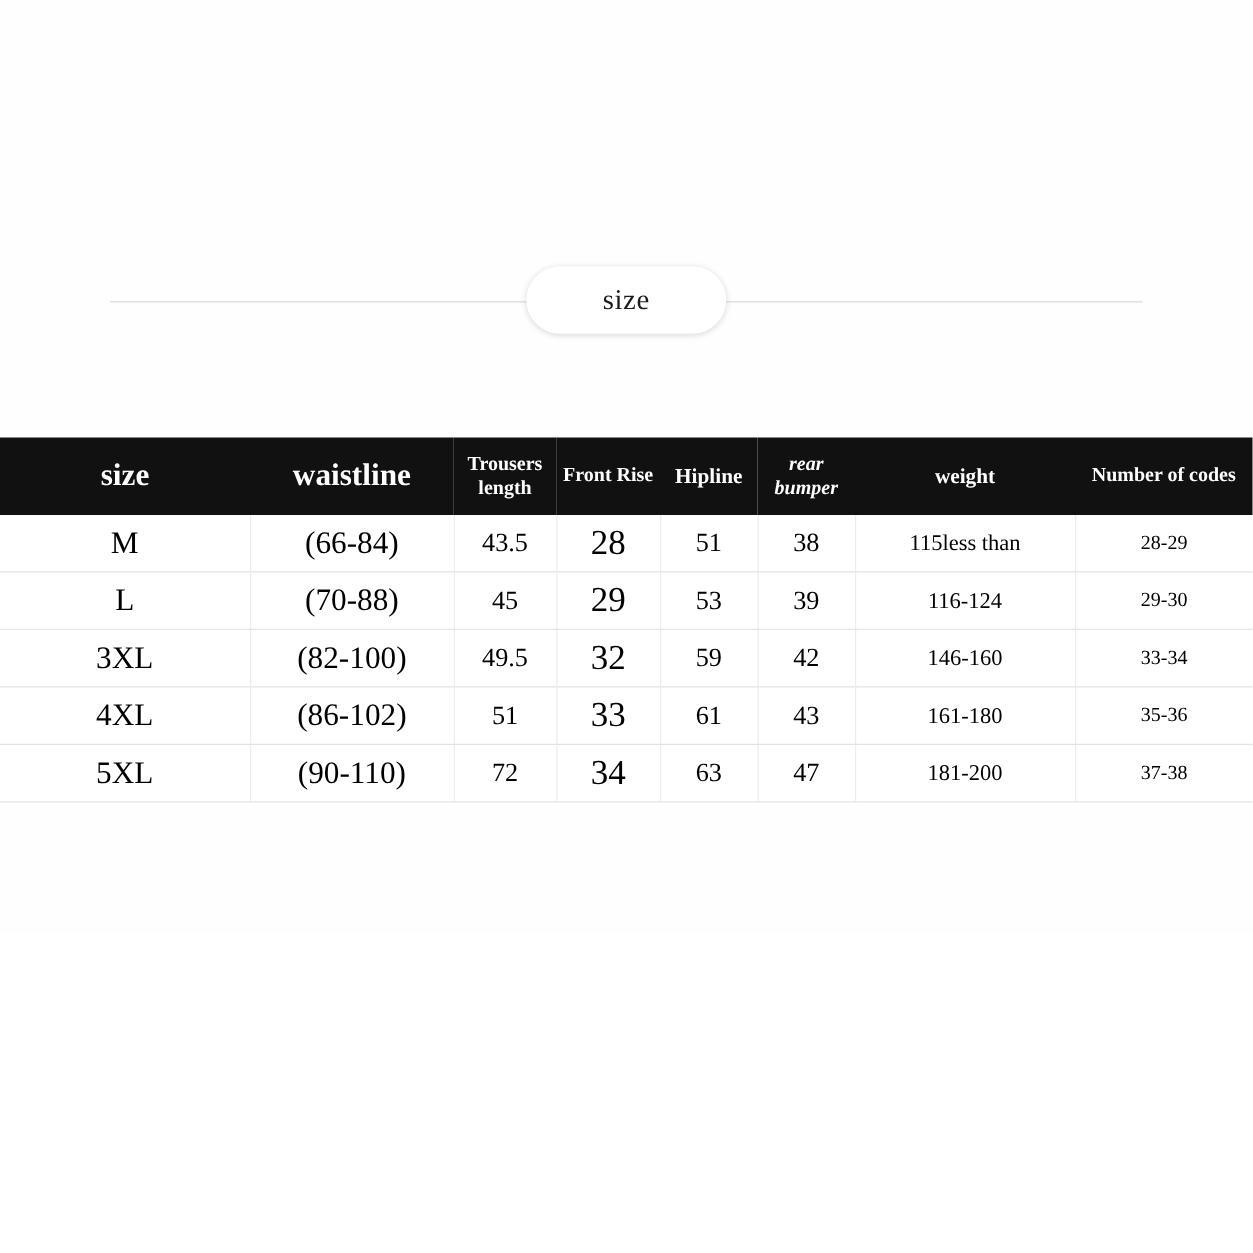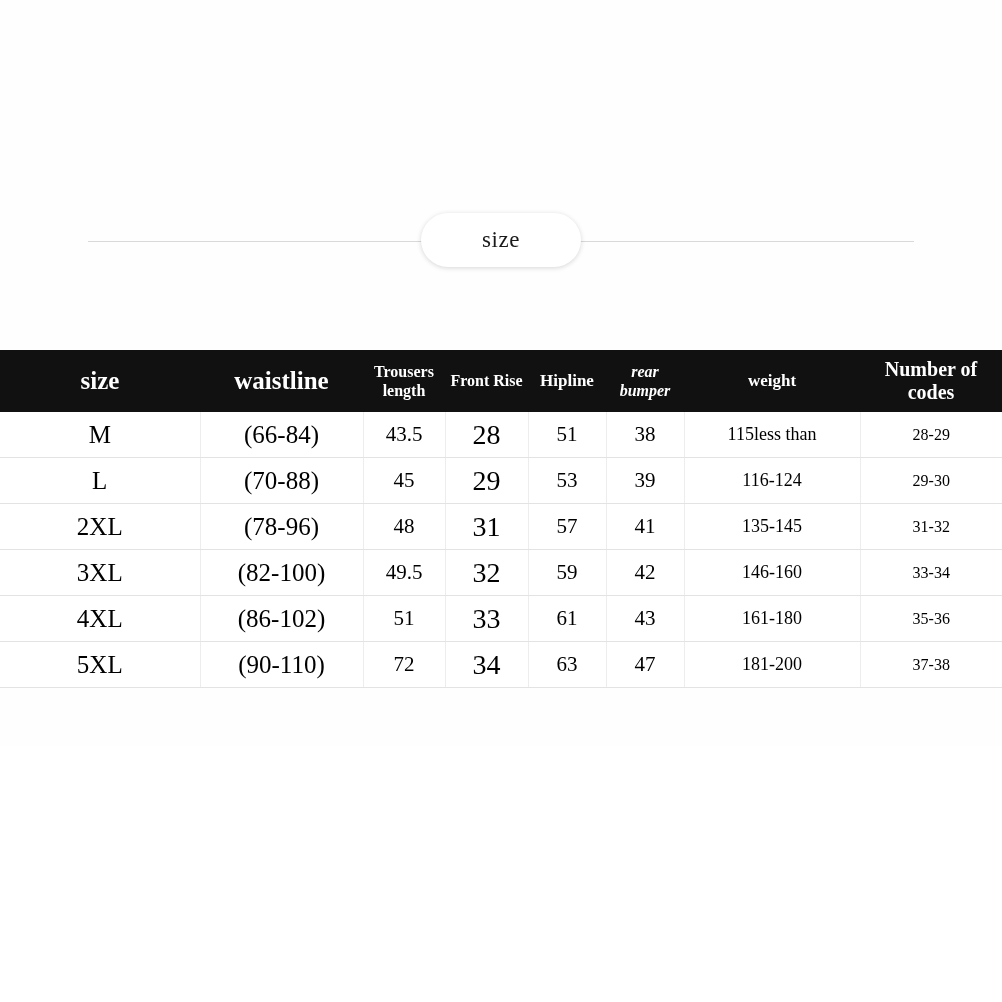--- a/index.html
+++ b/index.html
@@ -110,21 +110,21 @@
   col.c7 { width: 142px; }
 
   
   th.h0 { font-size: 25px; }
   th.h1 { font-size: 25px; }
   th.h2 { font-size: 16px; line-height: 19px; }
   th.h3 { font-size: 16px; }
   th.h4 { font-size: 17px; }
   th.h5 { font-size: 16px; line-height: 19px; font-style: italic; }
   th.h6 { font-size: 17px; }
-  th.h7 { font-size: 20px; }
+  th.h7 { font-size: 16px; }
 
   
   td.b0 { font-size: 25px; }
   td.b1 { font-size: 25px; }
   td.b2 { font-size: 21px; }
   td.b3 { font-size: 28px; }
   td.b4 { font-size: 21px; }
   td.b5 { font-size: 21px; }
   td.b6 { font-size: 18px; }
   td.b7 { font-size: 16px; }
@@ -181,30 +181,20 @@
           <td class="b0">L</td>
           <td class="b1">(70-88)</td>
           <td class="b2">45</td>
           <td class="b3">29</td>
           <td class="b4">53</td>
           <td class="b5">39</td>
           <td class="b6">116-124</td>
           <td class="b7">29-30</td>
         </tr>
         <tr>
-          <td class="b0">2XL</td>
-          <td class="b1">(78-96)</td>
-          <td class="b2">48</td>
-          <td class="b3">31</td>
-          <td class="b4">57</td>
-          <td class="b5">41</td>
-          <td class="b6">135-145</td>
-          <td class="b7">31-32</td>
-        </tr>
-        <tr>
           <td class="b0">3XL</td>
           <td class="b1">(82-100)</td>
           <td class="b2">49.5</td>
           <td class="b3">32</td>
           <td class="b4">59</td>
           <td class="b5">42</td>
           <td class="b6">146-160</td>
           <td class="b7">33-34</td>
         </tr>
         <tr>

